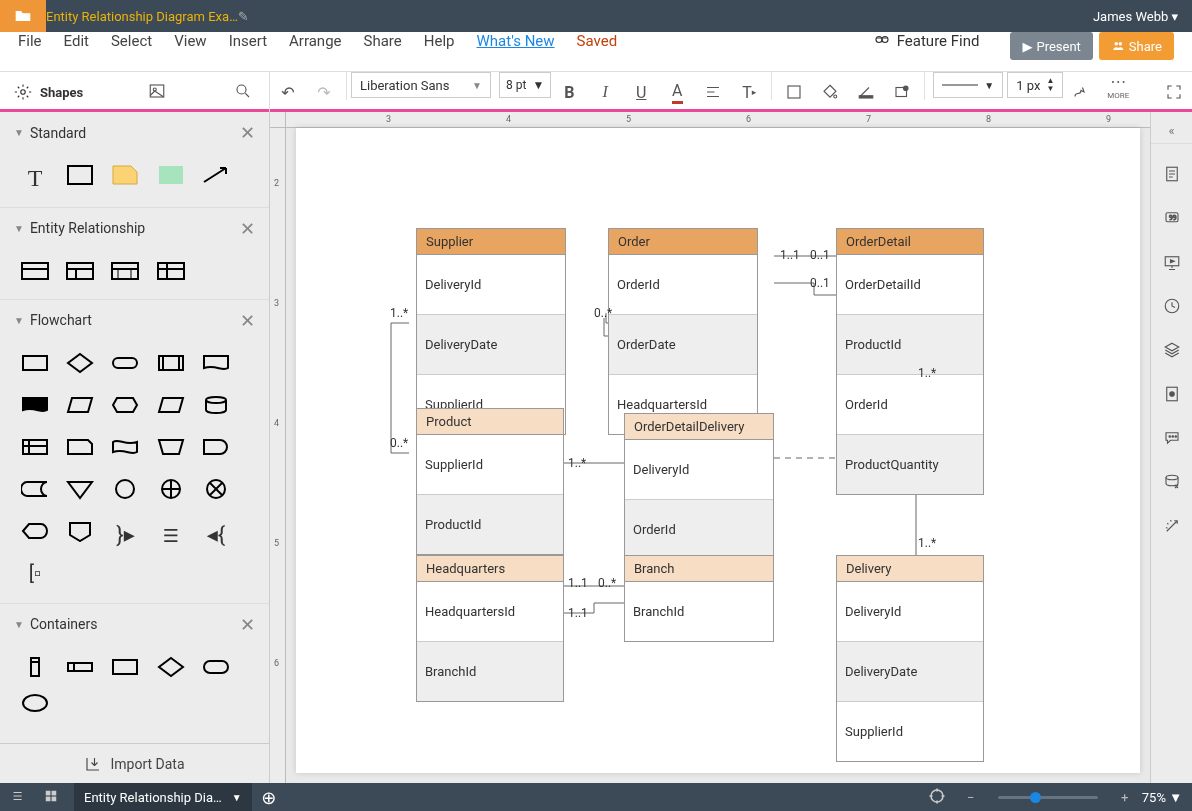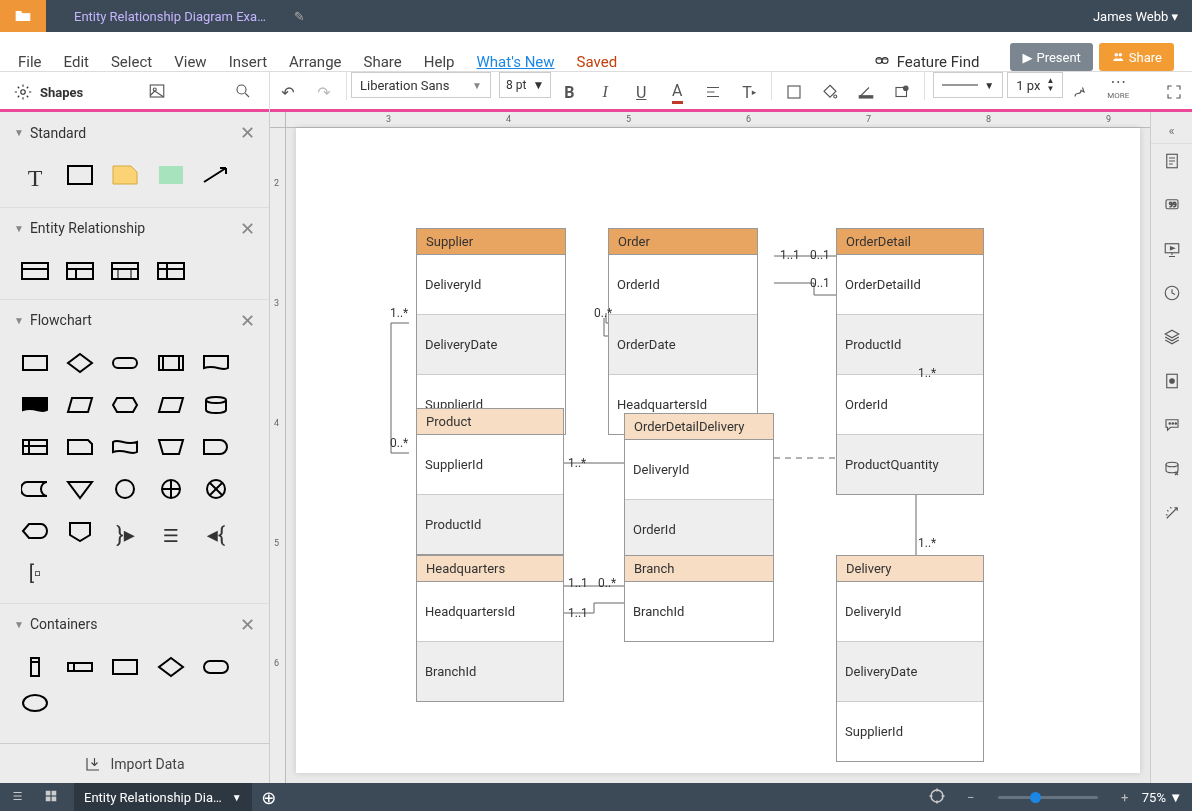--- a/index.html
+++ b/index.html
@@ -1,22 +1,22 @@
 <!DOCTYPE html>
 <html><head>
 <meta charset="utf-8">
 <style>
 *{box-sizing:border-box;margin:0;padding:0;font-family:-apple-system,BlinkMacSystemFont,"Segoe UI",Roboto,sans-serif}
 body{background:#fff;overflow:hidden;font-size:13px;color:#333}
 .titlebar{height:32px;background:#3c4957;display:flex;align-items:center;color:#fff;font-size:13px}
 .title-icon{width:46px;height:32px;background:#ef9738;display:flex;align-items:center;justify-content:center}
-.title-text{padding:0 28px;color:#c4b5fd}
+.title-text{padding:0 0;color:#eab308}
 .title-edit{color:#aaa;cursor:pointer}
 .title-user{margin-left:auto;padding:0 14px;cursor:pointer;color:#fff}
-.menubar{height:40px;display:flex;align-items:flex-end;padding:0 18px;border-bottom:1px solid #ddd;font-size:15px;color:#444}
+.menubar{height:40px;display:flex;align-items:flex-start;padding:0 18px;border-bottom:1px solid #ddd;font-size:15px;color:#444}
 .menubar .m{margin-right:22px;cursor:pointer}
 .menubar .link{color:#1b87e5}
 .menubar .muted{color:#c2410c}
 .menubar .spacer{flex:1}
 .ff{display:flex;align-items:center;margin-right:25px;color:#333;cursor:pointer}
 .btn{display:inline-flex;align-items:center;height:28px;padding:0 12px;border-radius:3px;margin-left:6px;font-size:13px;cursor:pointer;color:#fff}
 .btn.gray{background:#7c8690}
 .btn.orange{background:#f39c33}
 .toolbar{height:40px;display:flex;align-items:flex-start;border-bottom:3px solid #ec4899}
 .shapes-title{width:270px;display:flex;align-items:center;padding:0 14px;height:40px;border-right:1px solid #ddd}
@@ -52,21 +52,21 @@
 .ent.dark .hdr{background:#e8a461}
 .ent.lite .hdr{background:#f6ddc3}
 .ent .row{padding:22px 8px;border-bottom:1px solid #ccc}
 .ent .row:last-child{border-bottom:none}
 .ent .row.alt{background:#eee}
 .card-lbl{position:absolute;font-size:12px;color:#333}
 .line{stroke:#666;stroke-width:1;fill:none}
 .line.dash{stroke-dasharray:6 5}
 .rpanel{width:42px;background:#ececec;border-left:1px solid #ccc;display:flex;flex-direction:column;align-items:center;padding-top:6px}
 .rpanel .collapse{height:26px;display:flex;align-items:center;justify-content:center;width:100%;color:#777;cursor:pointer;border-bottom:1px solid #ddd;margin-bottom:8px}
-.rpanel .ricon2{width:34px;height:44px;display:flex;align-items:flex-start;justify-content:center;color:#555;font-size:18px;cursor:pointer}
+.rpanel .ricon2{width:34px;height:44px;display:flex;align-items:center;justify-content:center;color:#555;font-size:18px;cursor:pointer}
 .statusbar{height:28px;background:#3c4957;display:flex;align-items:center;color:#fff;font-size:13px}
 .sb-icon{width:34px;text-align:center;cursor:pointer;color:#bbb}
 .page-tab{background:#2d3741;height:28px;display:flex;align-items:center;padding:0 10px;cursor:pointer;margin-left:6px}
 .page-add{width:34px;text-align:center;cursor:pointer;font-size:18px}
 .zoom{margin-left:auto;display:flex;align-items:center;padding-right:10px}
 .zoom .track{width:100px;height:3px;background:#667380;border-radius:2px;margin:0 10px;position:relative}
 .zoom .thumb{position:absolute;top:-4px;width:11px;height:11px;border-radius:50%;background:#1b87e5}
 svg.icon{width:18px;height:18px;stroke:currentColor;fill:none;stroke-width:1.5}
 .shape-svg{width:28px;height:22px}
 </style>

